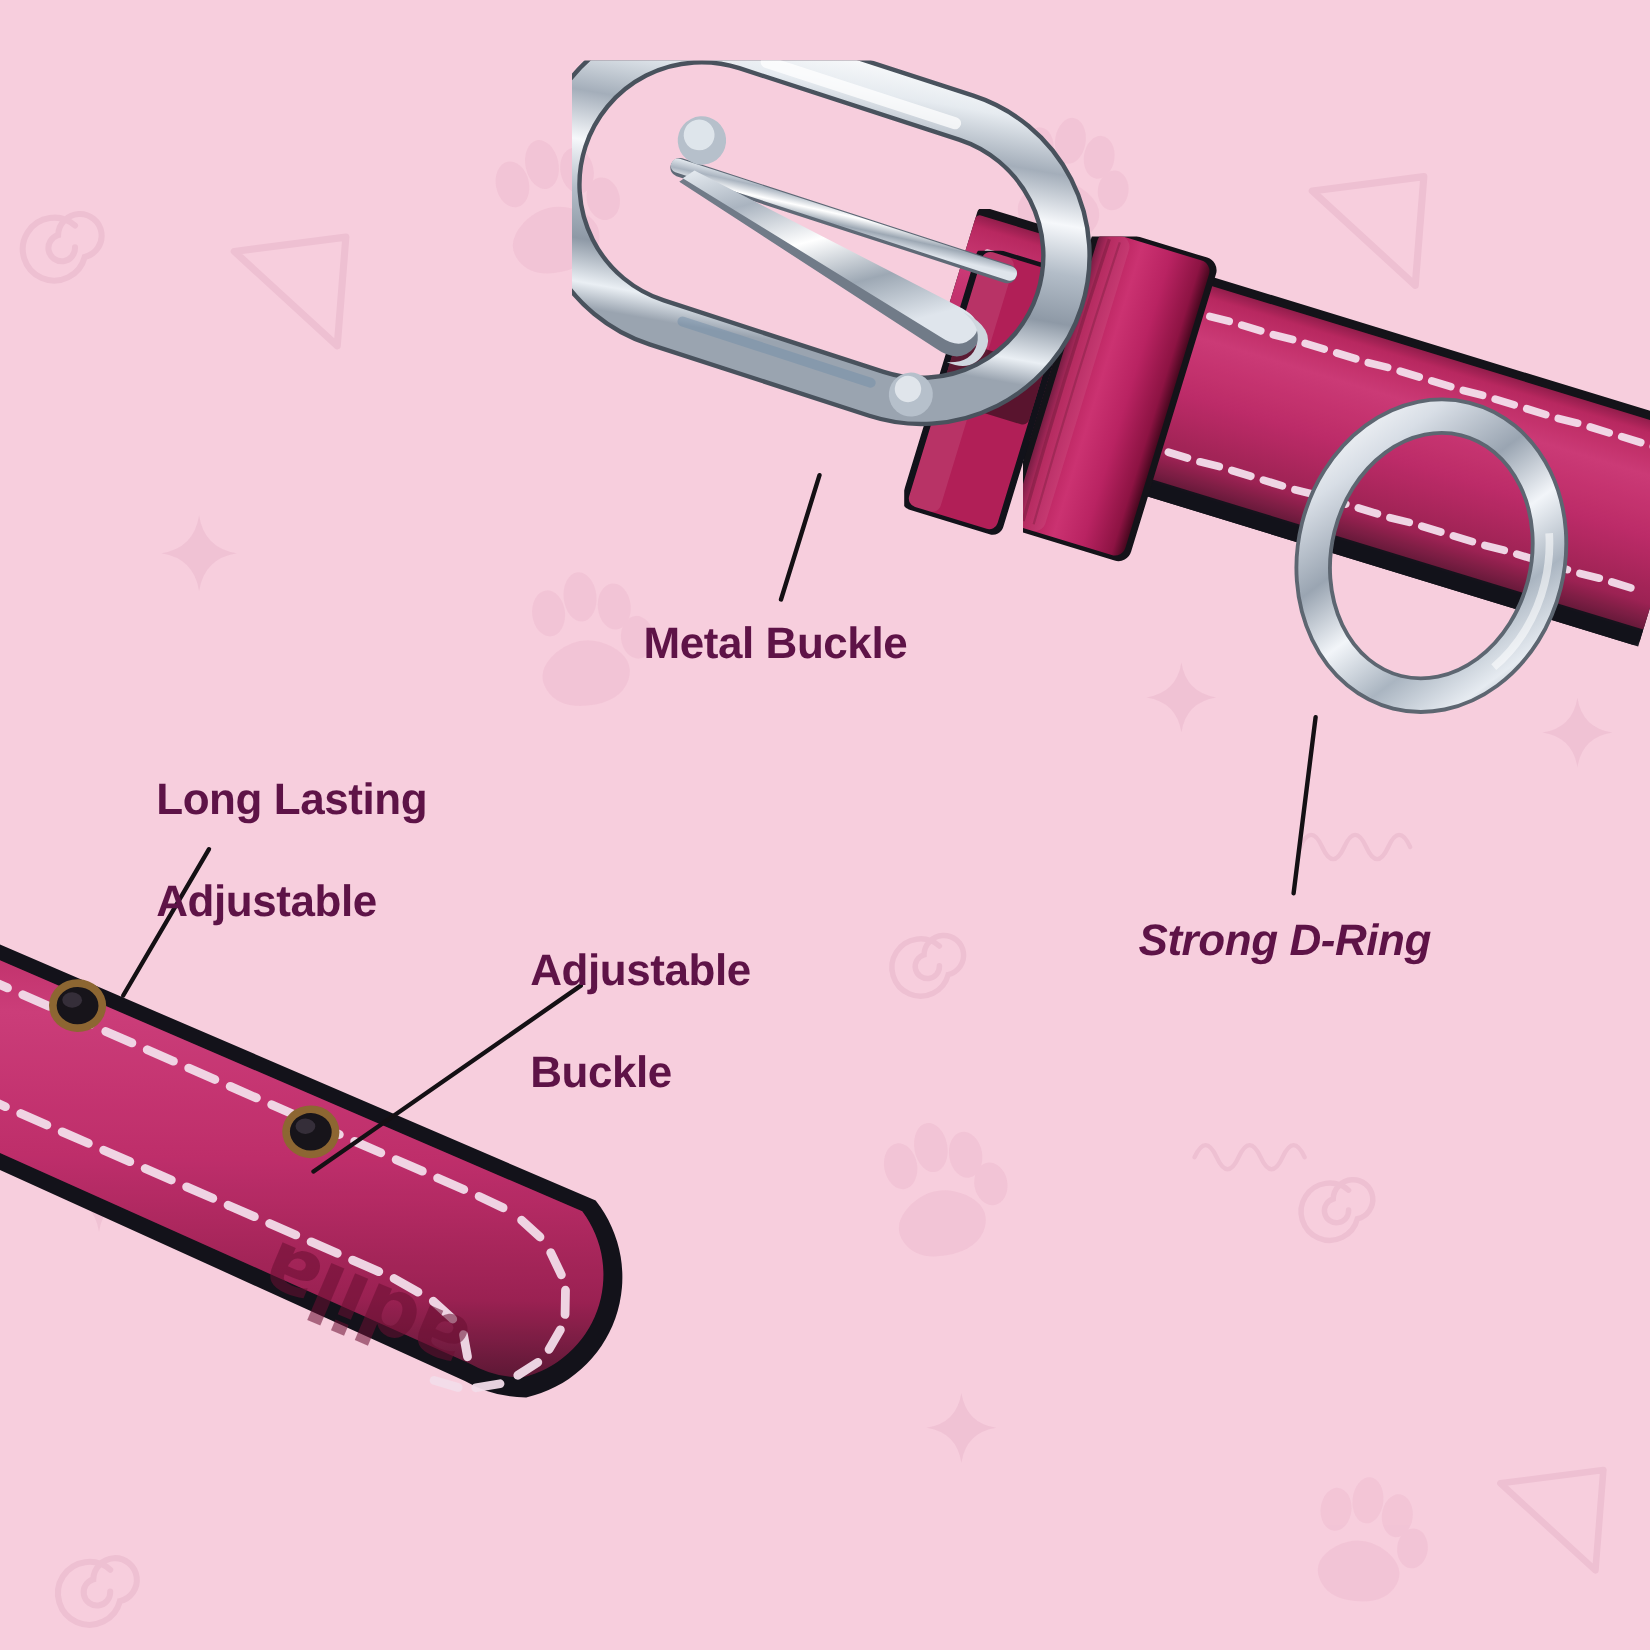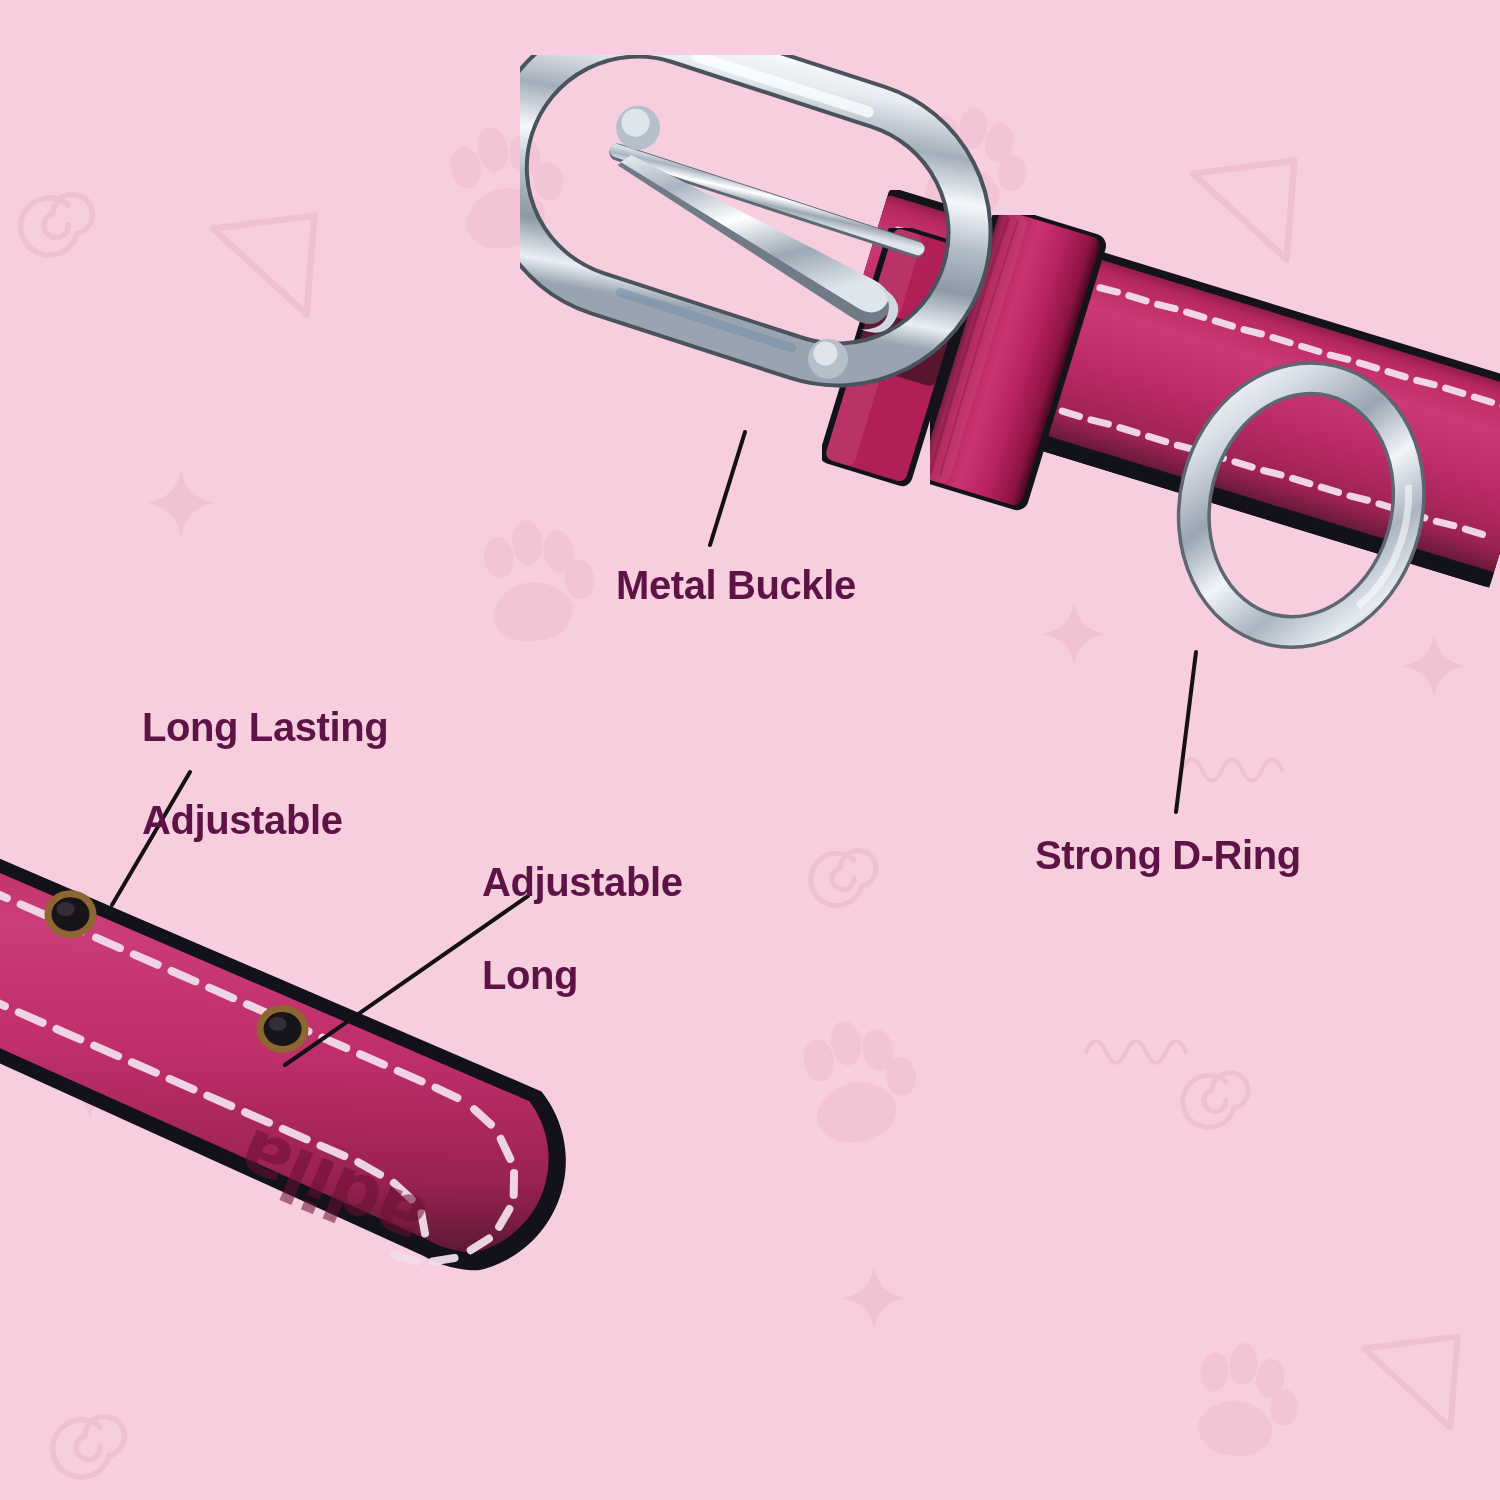--- a/index.html
+++ b/index.html
@@ -406,28 +406,28 @@
         <line x1="745" y1="432" x2="710" y2="545"></line>
         <line x1="112" y1="905" x2="190" y2="772"></line>
         <line x1="285" y1="1065" x2="528" y2="896"></line>
         <line x1="1196" y1="652" x2="1176" y2="812"></line>
       </g>
     </svg>
   </div>
 
   <div>
 
-    <div class="label" style="left:585px; top:562px; font-size:40px;margin-left:31px;">Metal Buckle</div>
+    <div class="label" style="left:585px; top:562px; font-size:40px;">Metal Buckle</div>
 
     <div class="label center" style="left:142px; top:658px; width:250px; font-size:40px;">
       <div>Long Lasting</div>
       <div>Adjustable</div>
     </div>
 
     <div class="label center" style="left:482px; top:813px; width:226px; font-size:40px;">
       <div>Adjustable</div>
-      <div>Long</div>
+      <div>Buckle</div>
     </div>
 
-    <div class="label" style="left:1035px; top:832px; font-size:40px;">Strong D-Ring</div>
+    <div class="label" style="left:1035px; top:832px; font-size:40px;font-style:italic;">Strong D-Ring</div>
   </div>
 
 </div>
 
 </body></html>

